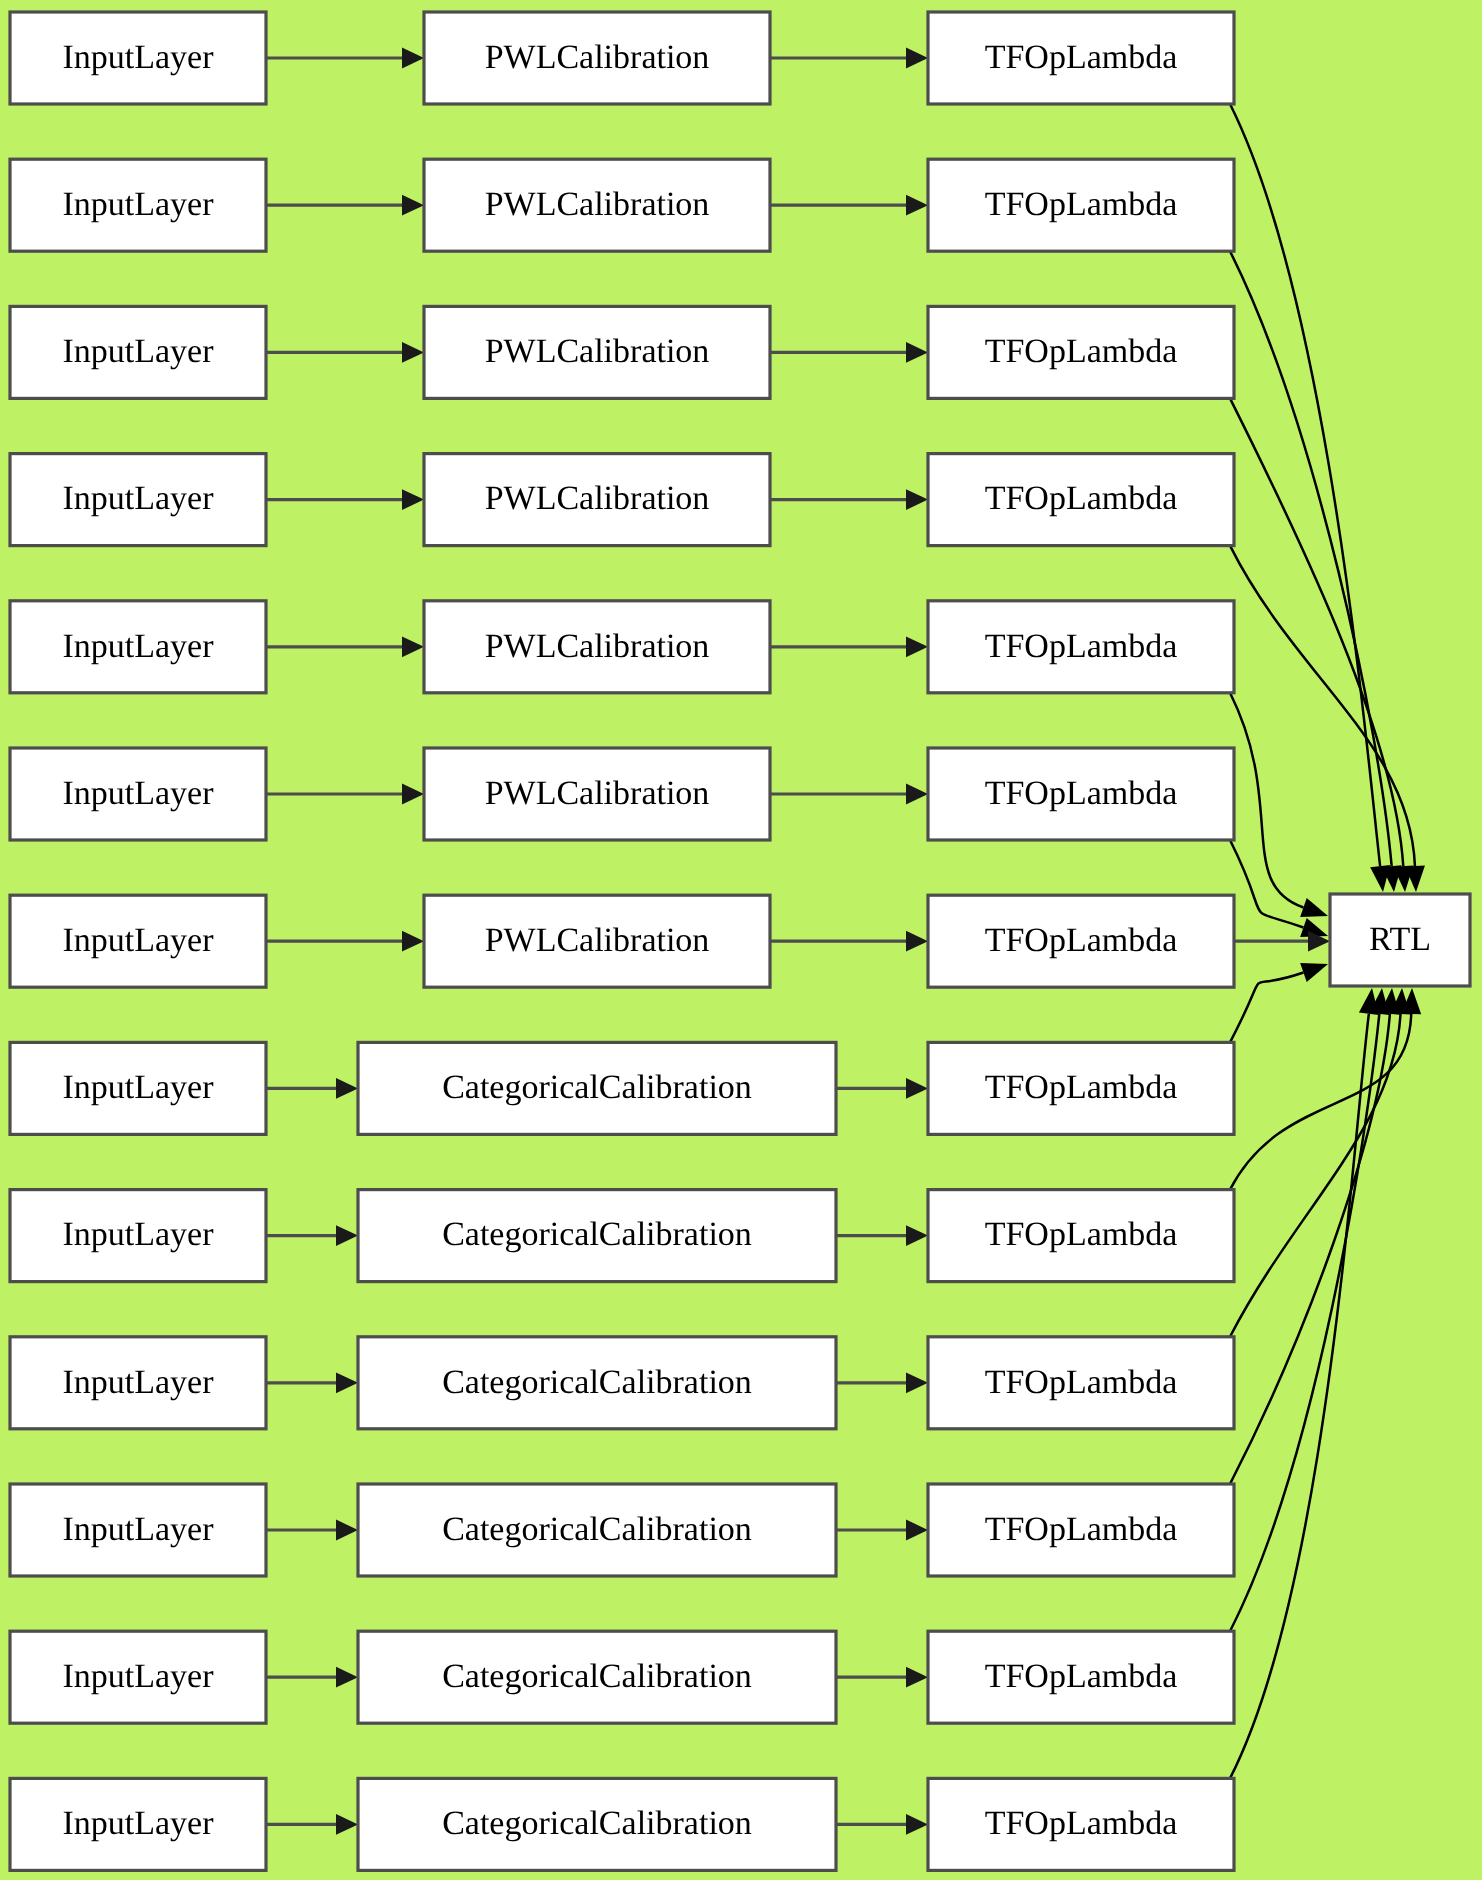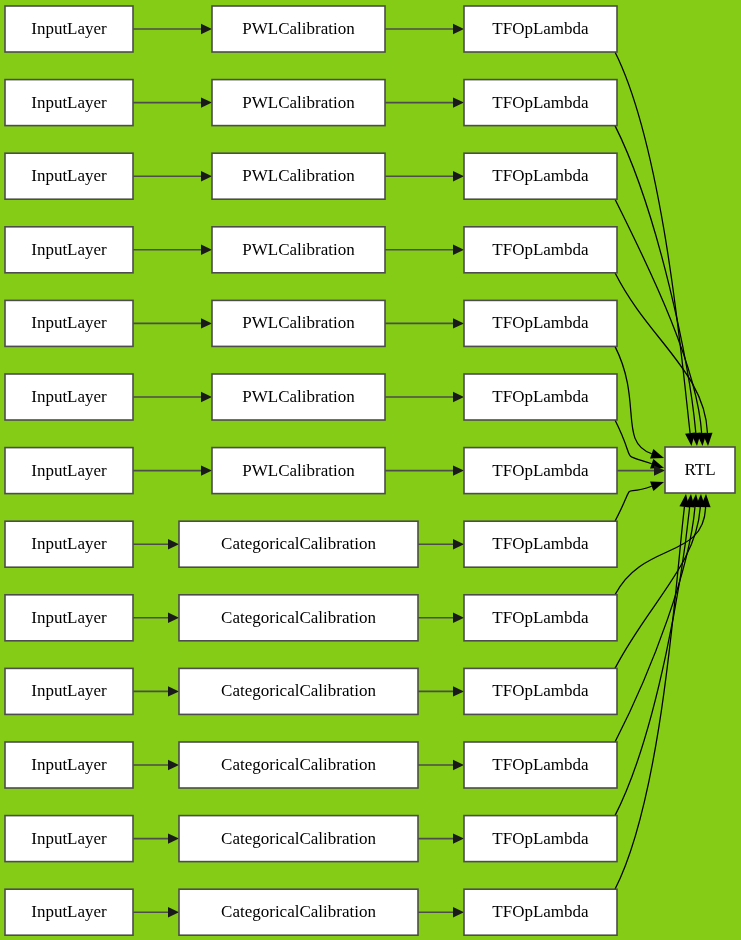--- a/index.html
+++ b/index.html
@@ -4,21 +4,21 @@
 <style>
   html, body {
     margin: 0;
     padding: 0;
     background: #ffffff;
   }
   #diagram-root {
     position: relative;
     width: 741px;
     height: 940px;
-    background: #84cc16;
+    background: #bef264;
     font-family: "Liberation Serif", "DejaVu Serif", serif;
     overflow: hidden;
   }
   #graph-svg {
     position: absolute;
     top: 0;
     left: 0;
     width: 741px;
     height: 940px;
   }

